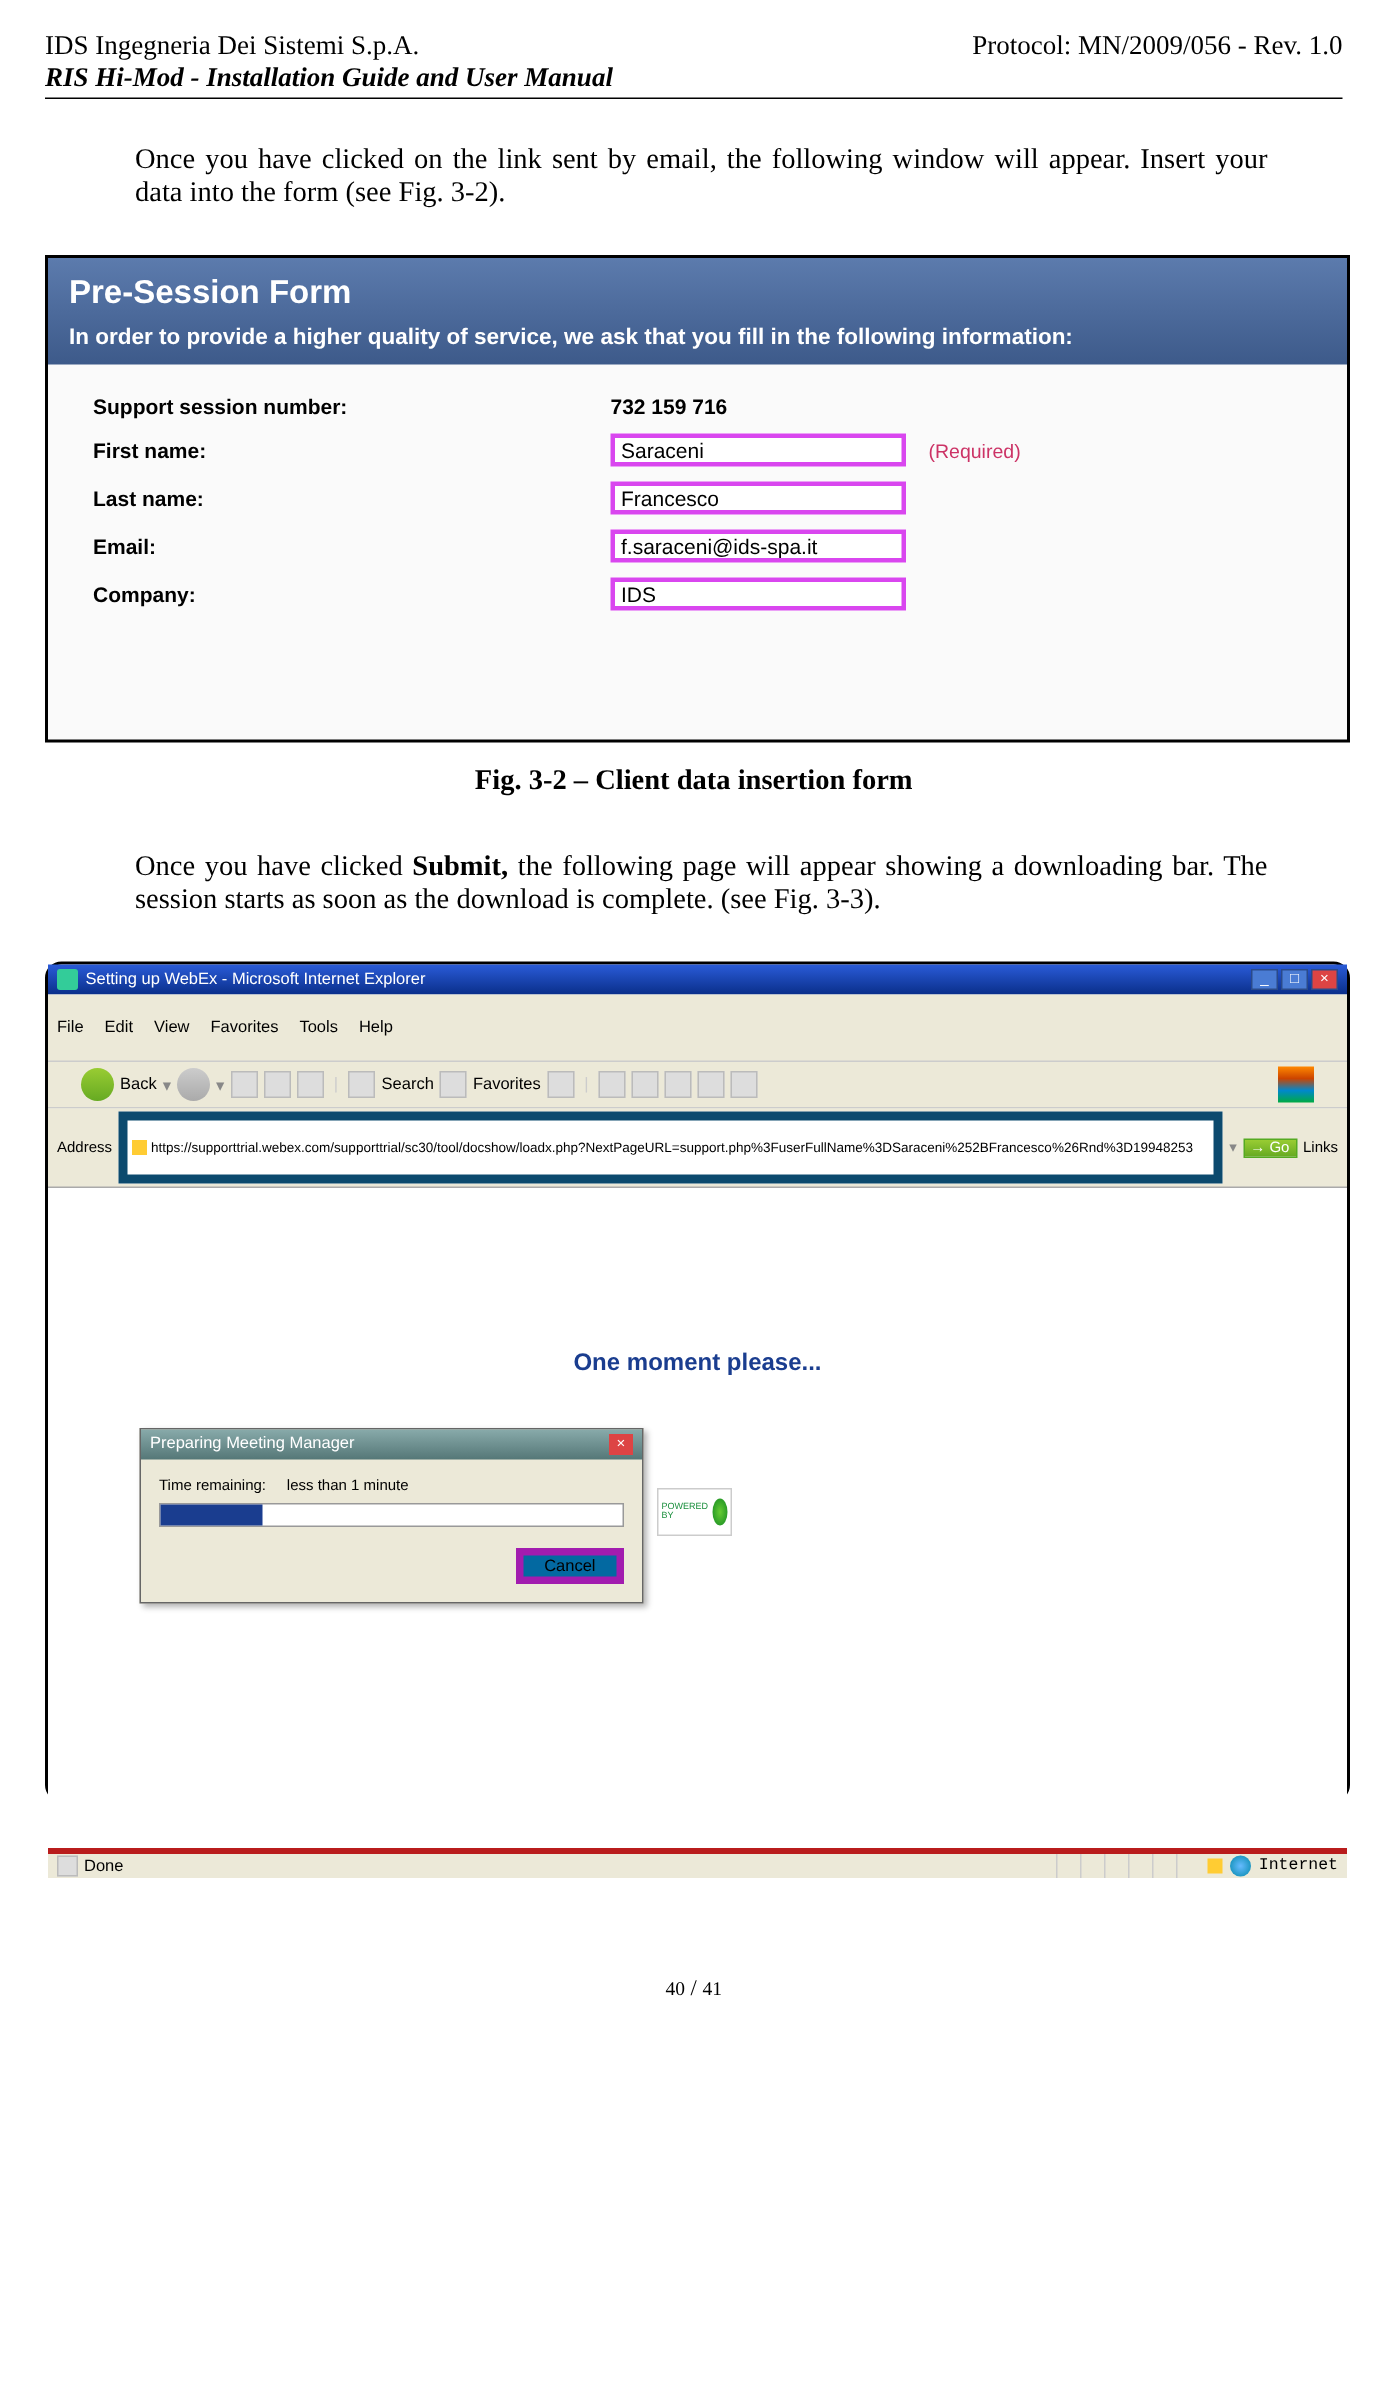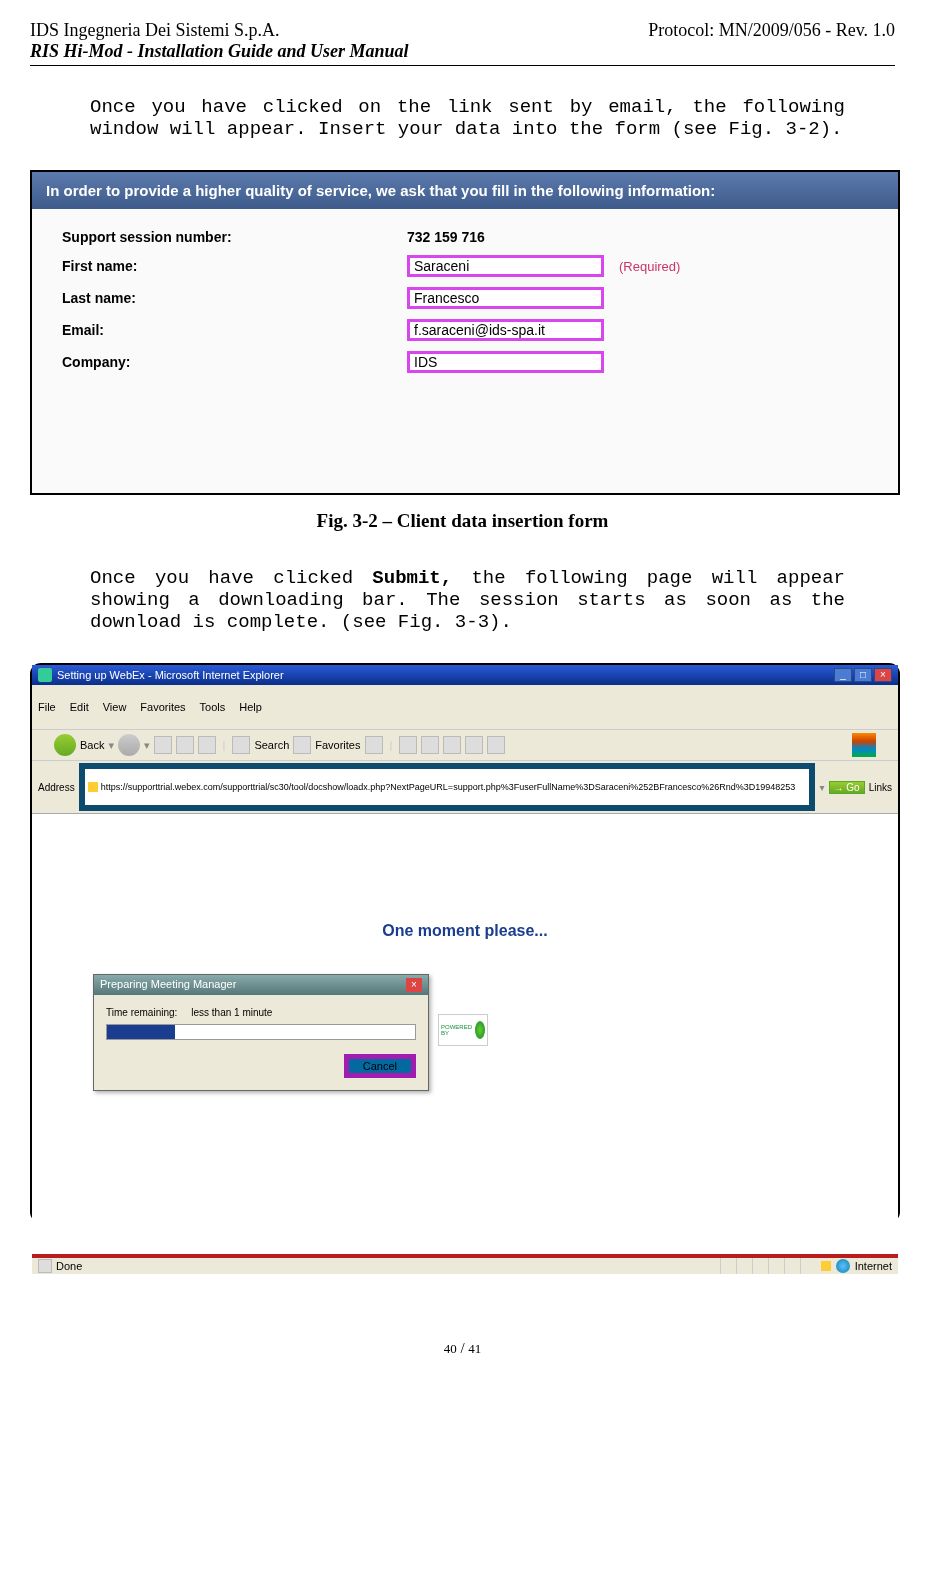--- a/index.html
+++ b/index.html
@@ -28,21 +28,20 @@
     }
     hr.divider {
       border: none;
       border-top: 1px solid #000;
       margin-bottom: 30px;
     }
     .body-text {
       margin: 0 50px 30px 60px;
       font-size: 19px;
       text-align: justify;
-      font-family: Liberation Mono, monospace;
     }
     .body-text .bold {
       font-weight: bold;
     }
     .figure-box {
       border: 2px solid #000;
       margin: 0 auto 15px auto;
       width: 870px;
     }
     .fig32 {
@@ -285,20 +284,21 @@
       justify-content: space-between;
       align-items: center;
       padding: 1px 6px;
       font-size: 11px;
       height: 20px;
     }
     .status-right {
       display: flex;
       align-items: center;
       gap: 5px;
+      font-family: Liberation Mono, monospace;
     }
     .status-boxes {
       display: flex;
       gap: 0;
     }
     .status-boxes span {
       width: 16px;
       height: 16px;
       border-left: 1px solid #ccc;
       background: #ece9d8;
@@ -346,20 +346,21 @@
   <span>IDS Ingegneria Dei Sistemi S.p.A.</span>
   <span>Protocol: MN/2009/056 - Rev. 1.0</span>
 </div>
 <div class="header-subtitle">RIS Hi-Mod  - Installation Guide and User Manual</div>
 <hr class="divider">
 
 <p class="body-text">Once you have clicked on the link sent by email, the following window will appear. Insert your data into the form (see Fig. 3-2).</p>
 
 <div class="figure-box fig32">
   <div class="form-header">
+    <div class="title">Pre-Session Form</div>
     <div class="sub">In order to provide a higher quality of service, we ask that you fill in the following information:</div>
   </div>
   <div class="form-body">
     <div class="form-row">
       <span class="form-label">Support session number:</span>
       <span class="form-value-plain">732 159 716</span>
     </div>
     <div class="form-row">
       <span class="form-label">First name:</span>
       <input class="form-input" value="Saraceni" style="">

